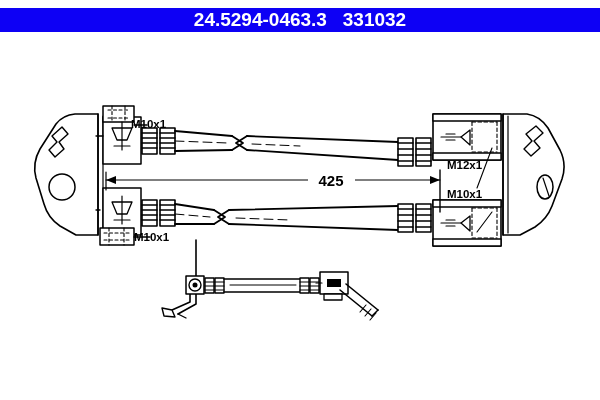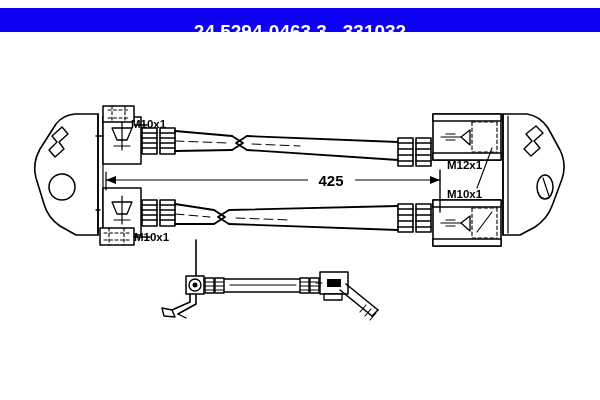--- a/index.html
+++ b/index.html
@@ -20,21 +20,21 @@
     position: absolute;
     left: 0;
     top: 8px;
     width: 600px;
     height: 24px;
     background: #0d00f5;
   }
   #header-text {
     position: absolute;
     left: 0;
-    top: 20px;
+    top: 8px;
     width: 600px;
     height: 24px;
     line-height: 24px;
     text-align: center;
     color: #ffffff;
     font-size: 19px;
     font-weight: bold;
     letter-spacing: 0px;
     white-space: pre;
   }

